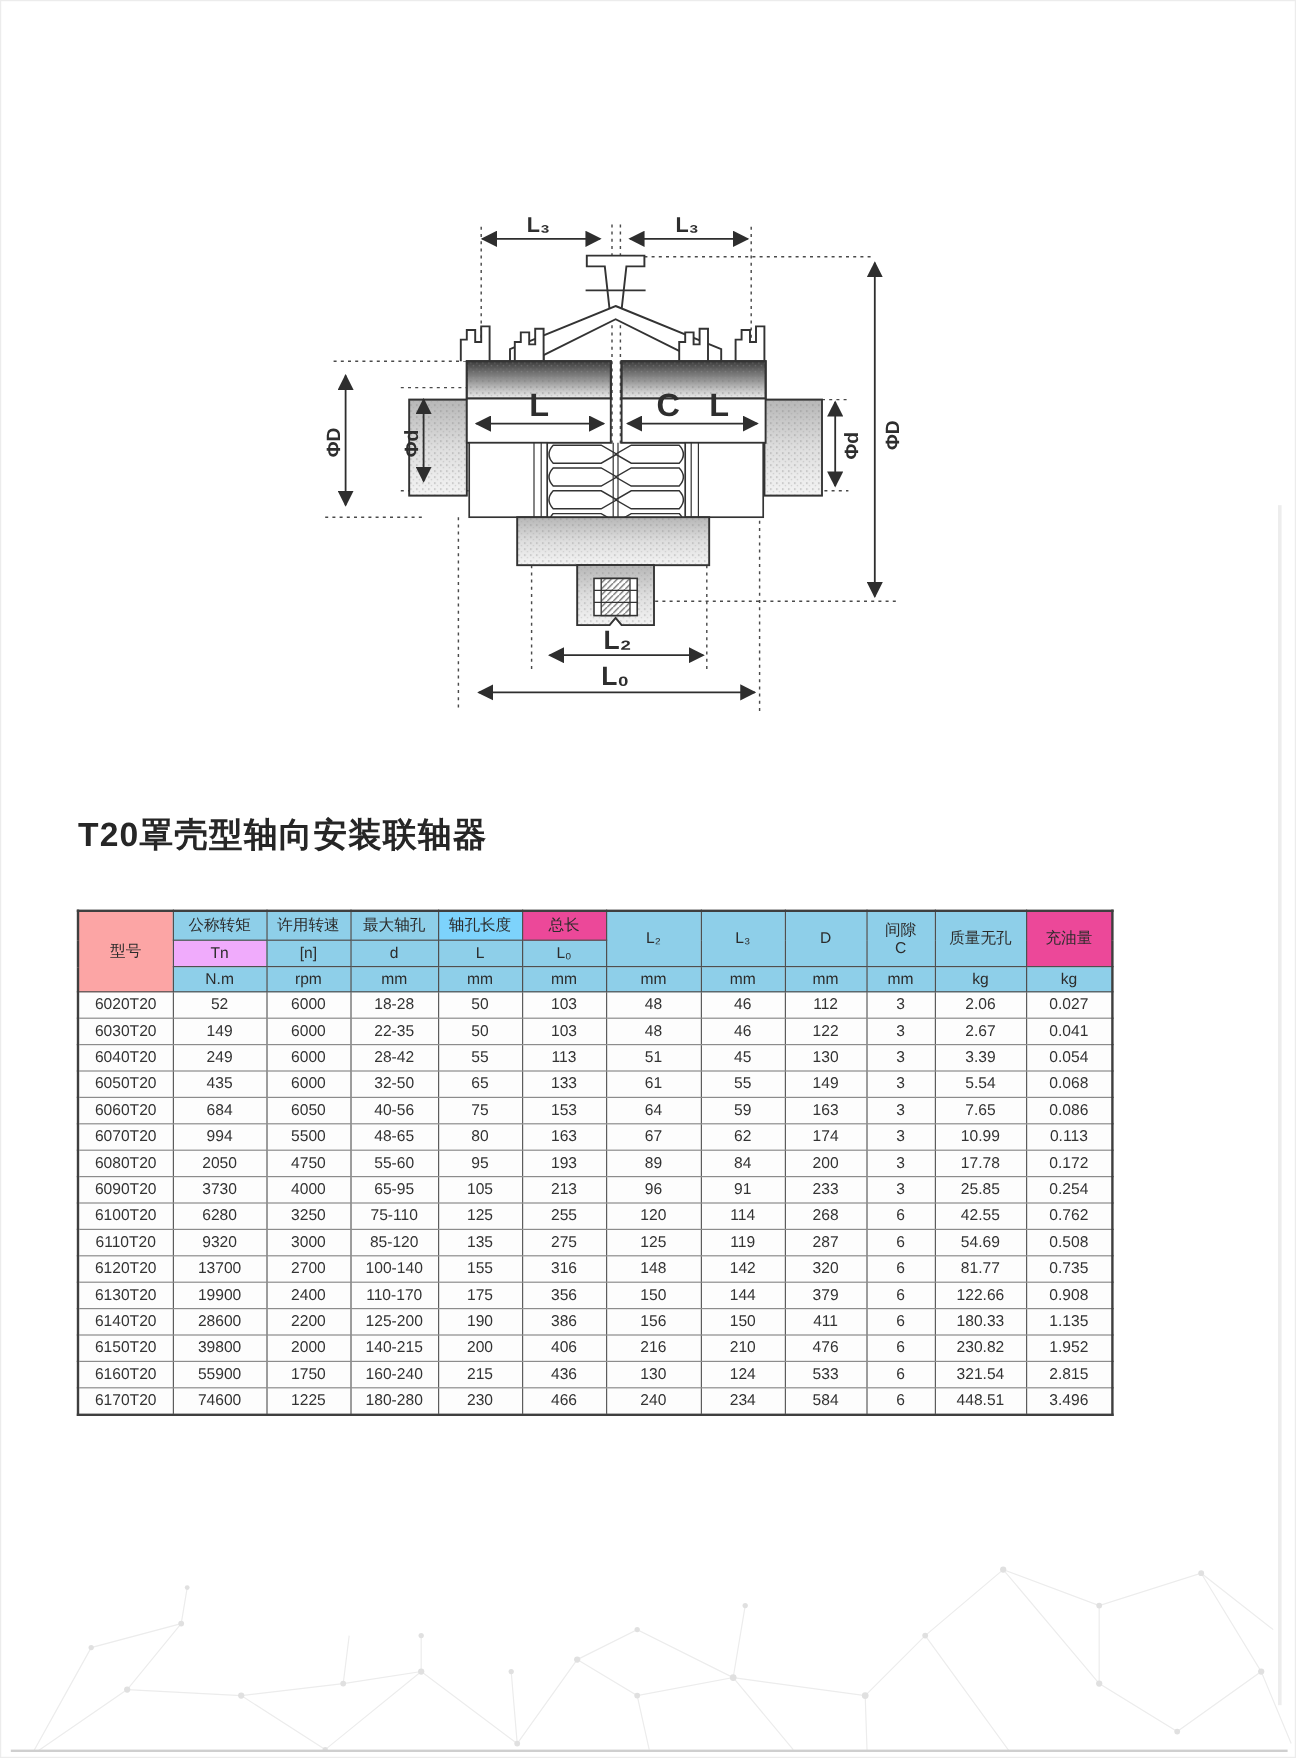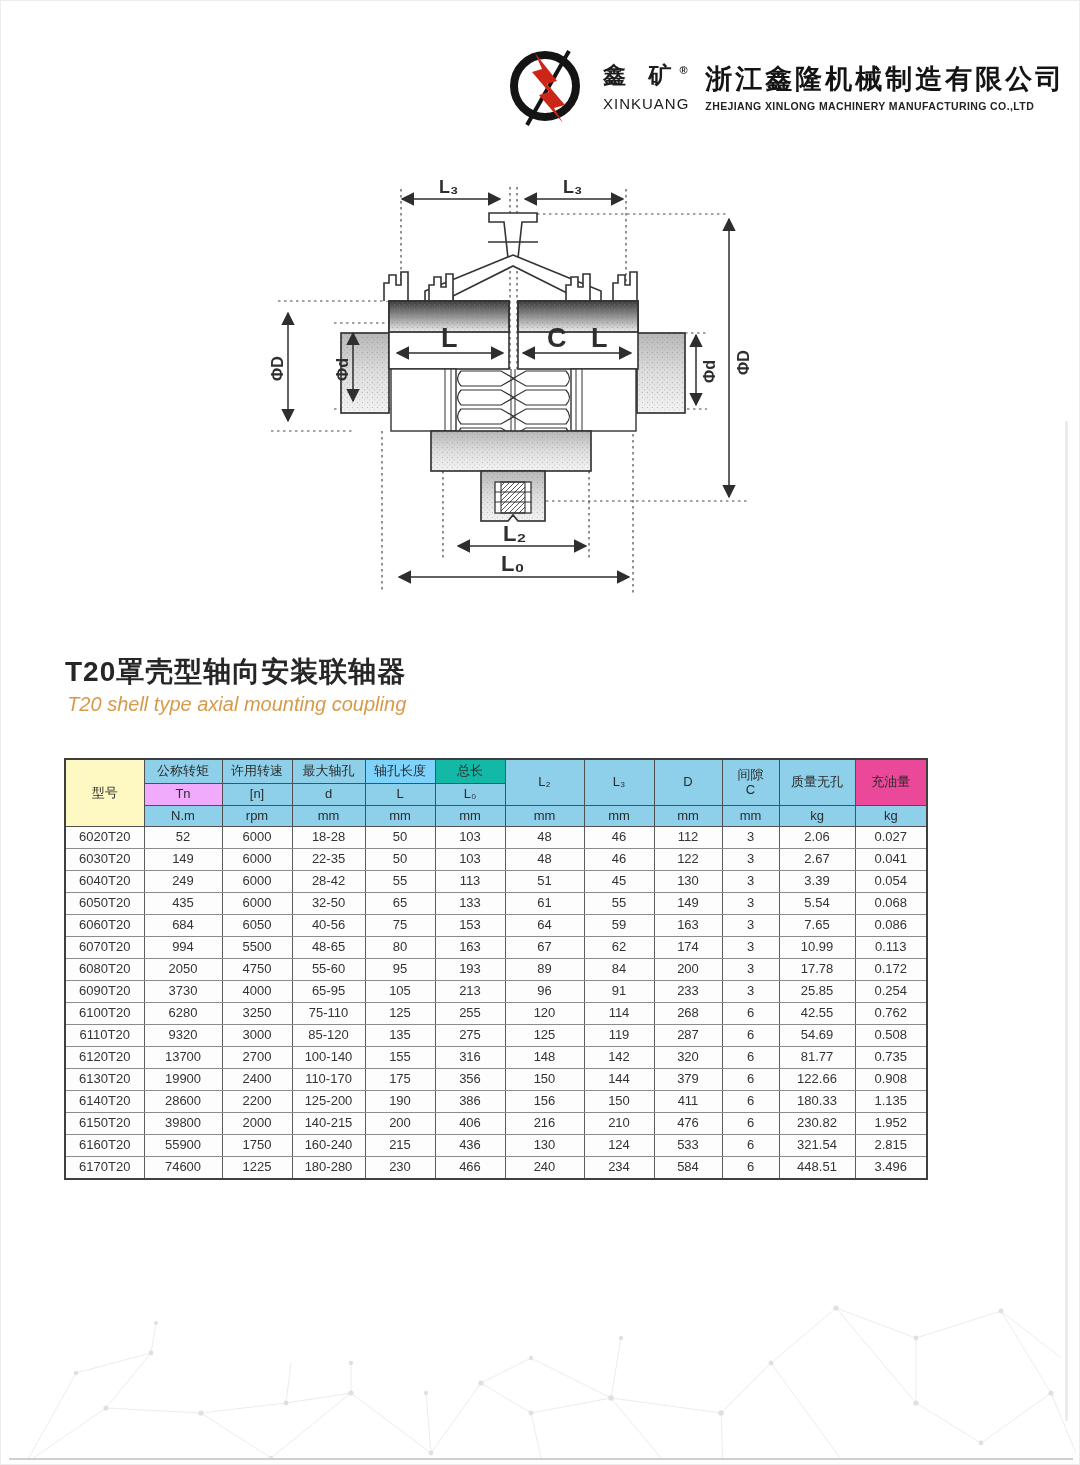--- a/index.html
+++ b/index.html
@@ -18,21 +18,21 @@
 
   
   .diagram{position:absolute;left:248px;top:158px;width:524px;height:452px;}
   .diagram svg{width:100%;height:100%;}
   .dim{fill:#2e2e2e;font-size:18px;font-weight:bold;}
   .dimBig{fill:#2e2e2e;font-size:27px;font-weight:bold;}
   .dimMid{fill:#2e2e2e;font-size:22px;font-weight:bold;}
   .dimPhi{fill:#2e2e2e;font-size:16px;font-weight:bold;}
 
   
-  .titleblk{position:absolute;left:64px;top:652px;text-align:right;}
+  .titleblk{position:absolute;left:64px;top:676px;}
   .title-cn{font-size:28px;font-weight:bold;color:#262626;letter-spacing:1px;}
   .title-en{font-size:20px;font-style:italic;margin-top:2px;}
 
   
   .specwrap{position:absolute;left:63px;top:757px;}
   table.spec{border-collapse:collapse;table-layout:fixed;width:862px;font-size:13px;color:#333;}
   table.spec td{border:1px solid #6b6b6b;text-align:center;padding:0;line-height:1.15;}
   table.spec thead td{border:1px solid #4f4f4f;font-size:13px;color:#2c2c2c;}
   table.spec{border:2px solid #3f3f3f;}
   table.spec tbody td{height:21px;border-color:#8c8c8c;border-left-color:#5d5d5d;border-right-color:#5d5d5d;background:#fdfdfd;}
@@ -43,35 +43,20 @@
   
   .deco{position:absolute;left:0;top:1262px;width:1080px;height:196px;}
   .edge-bottom{position:absolute;left:8px;top:1457px;width:1064px;height:2px;background:#cfcfcf;}
   .edge-right{position:absolute;left:1064px;top:420px;width:3px;height:1000px;background:#ededed;}
 </style>
 </head>
 <body>
 
 <div class="page">
 
-  <div class="brand">
-    <svg class="logo" viewBox="0 0 92 86">
-      <circle cx="40" cy="43" r="31" fill="none" stroke="#141414" stroke-width="8"></circle>
-      <line x1="64" y1="8" x2="22" y2="82" stroke="#141414" stroke-width="4"></line>
-      <polygon points="30,10 52,38 42,41 60,62 49,65 58,80 34,52 44,49 27,29 37,26" fill="#cc2619"></polygon>
-    </svg>
-    <div class="logo-txt">
-      <div class="logo-cn"><span>鑫 矿</span><span class="logo-reg">®</span></div>
-      <div class="logo-en">XINKUANG</div>
-    </div>
-    <div class="company">
-      <div class="cn">浙江鑫隆机械制造有限公司</div>
-      <div class="en">ZHEJIANG XINLONG MACHINERY MANUFACTURING CO.,LTD</div>
-    </div>
-  </div>
 
   <div class="diagram">
     <svg viewBox="248 158 524 452">
       <defs>
         <marker id="ah" viewBox="0 0 10 10" refX="9" refY="5" markerWidth="9" markerHeight="9" orient="auto-start-reverse">
           <path d="M0,0 L10,5 L0,10 z" fill="#2e2e2e"></path>
         </marker>
         <linearGradient id="gDark" x1="0" y1="0" x2="0" y2="1">
           <stop offset="0" stop-color="#3b3b3b"></stop>
             <stop offset=".55" stop-color="#9b9b9b"></stop>
@@ -198,47 +183,46 @@
         <text class="dimPhi" transform="rotate(-90 708,368)" x="694" y="374">Φd</text>
         <text class="dimPhi" transform="rotate(-90 742,360)" x="728" y="366">ΦD</text>
         <text class="dimMid" x="502" y="540">L₂</text>
         <text class="dimMid" x="500" y="570">L₀</text>
       </g>
     </svg>
   </div>
 
   <div class="titleblk">
     <div class="title-cn">T20罩壳型轴向安装联轴器</div>
-    <div class="title-en" id="title-en" style="color: rgb(215, 154, 75);">T20 shell type axial mounting coupling</div>
   </div>
 
   <div class="specwrap">
     <table class="spec" id="spec-table">
       <colgroup id="spec-cols">
           <col style="width: 79px;">
           <col style="width: 78px;">
           <col style="width: 70px;">
           <col style="width: 73px;">
           <col style="width: 70px;">
           <col style="width: 70px;">
           <col style="width: 79px;">
           <col style="width: 70px;">
           <col style="width: 68px;">
           <col style="width: 57px;">
           <col style="width: 76px;">
           <col style="width: 72px;">
         </colgroup>
       <thead id="spec-head">
           <tr class="r1">
-            <td rowspan="3" style="background: #fef9c3;">型号</td>
+            <td rowspan="3" style="background: #fca5a5;">型号</td>
             <td style="background: rgb(142, 207, 233);">公称转矩</td>
             <td style="background: rgb(142, 207, 233);">许用转速</td>
             <td style="background: rgb(142, 207, 233);">最大轴孔</td>
             <td style="background: #7dd3fc;">轴孔长度</td>
-            <td style="background: #14b8a6;">总长</td>
+            <td style="background: #ec4899;">总长</td>
             <td rowspan="2" style="background: rgb(142, 207, 233);">L₂</td>
             <td rowspan="2" style="background: rgb(142, 207, 233);">L₃</td>
             <td rowspan="2" style="background: rgb(142, 207, 233);">D</td>
             <td rowspan="2" style="background: rgb(142, 207, 233);">间隙<br>C</td>
             <td rowspan="2" style="background: rgb(142, 207, 233);">质量无孔</td>
             <td rowspan="2" style="background: #ec4899;">充油量</td>
           </tr>
           <tr class="r2">
             <td style="background: #f0abfc;">Tn</td>
             <td style="background: rgb(142, 207, 233);">[n]</td>

